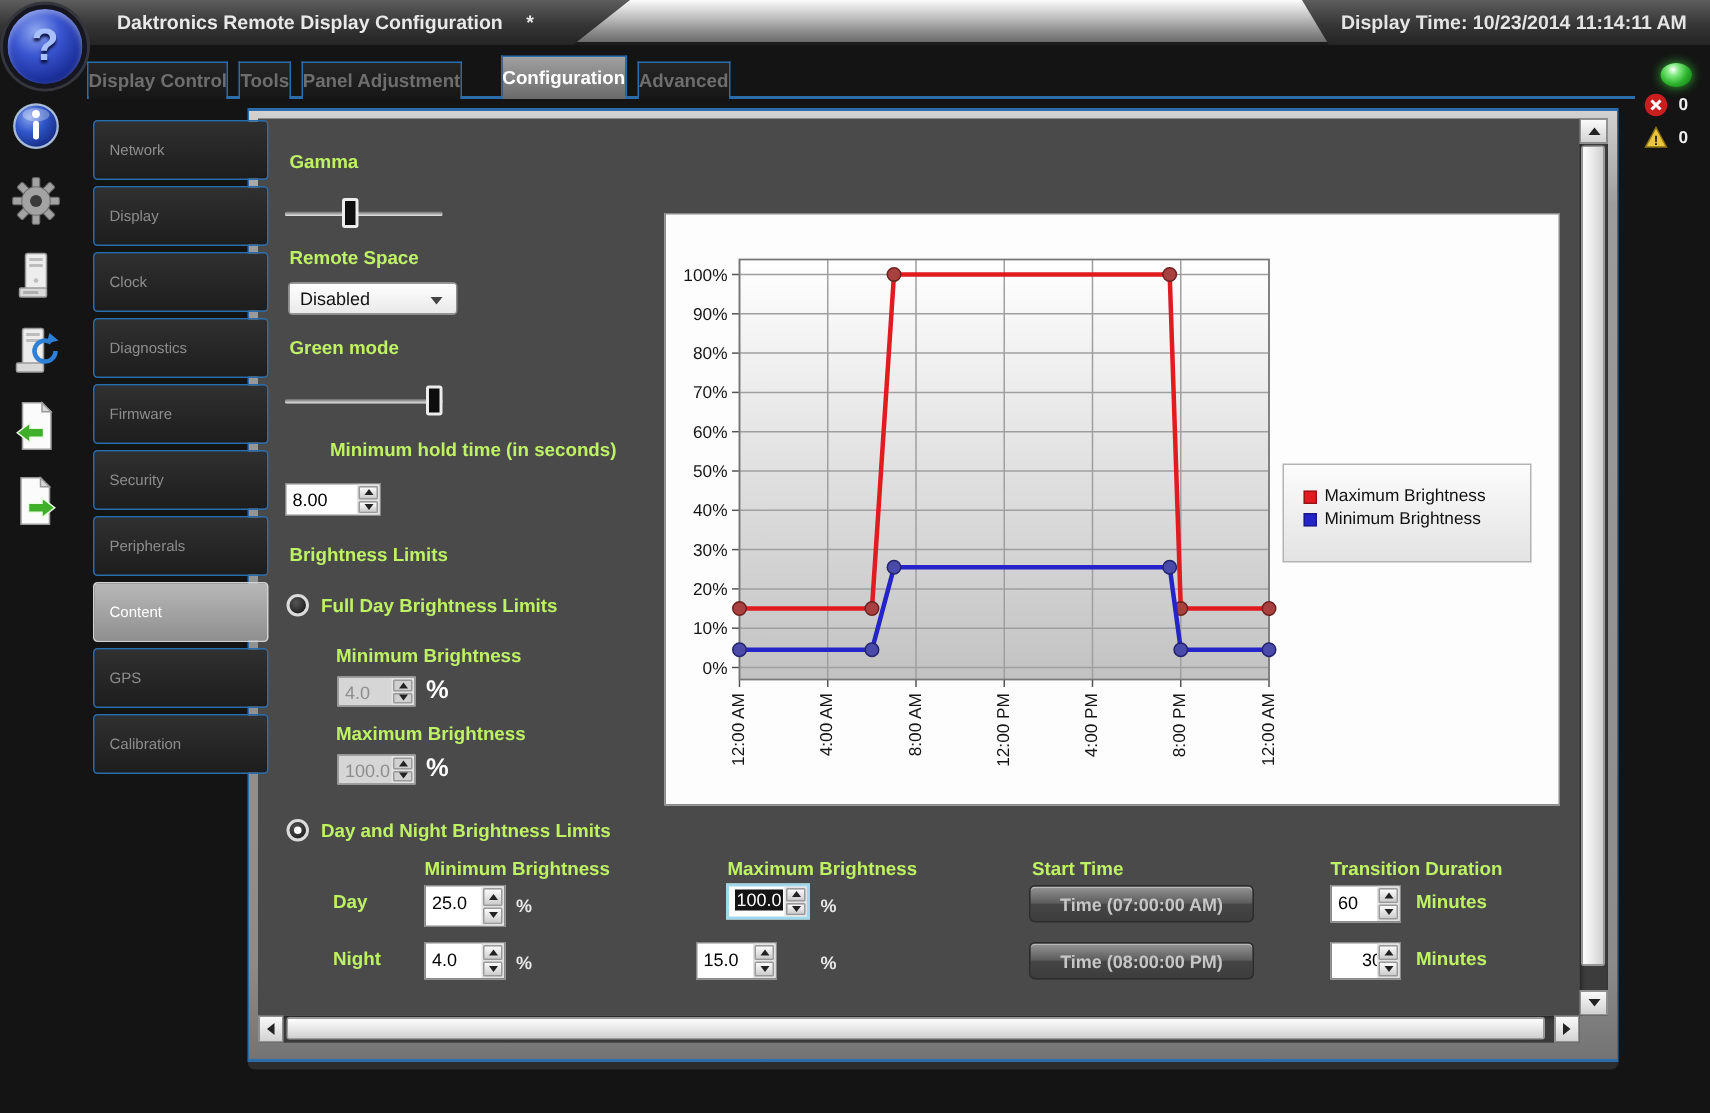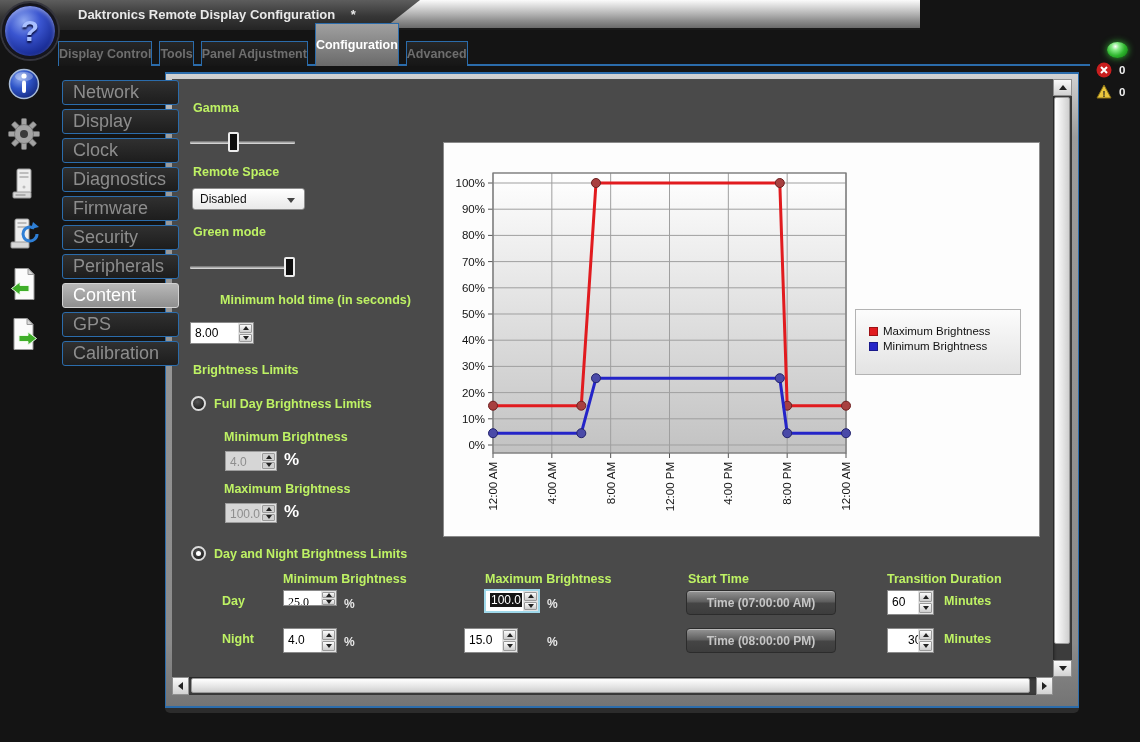--- a/index.html
+++ b/index.html
@@ -28,40 +28,40 @@
     display:flex; align-items:center; justify-content:center; z-index:30; cursor:pointer; }
   .logo span { color:#a9c0ff; font-size:30px; font-weight:bold; text-shadow:0 2px 2px #0a1040; }
 
   
   .tabstrip-line { position:absolute; left:58px; top:64px; width:1032px; height:2px; background:#2b6cab; z-index:1; }
   .tabs { position:absolute; left:58px; top:40px; height:26px; display:flex; gap:7px; align-items:flex-end; z-index:2; }
   .tab { height:25px; padding:0 0; display:flex; align-items:center;
     background:linear-gradient(180deg,#262626,#161616);
     border:1px solid #2b6cab; border-bottom:none;
     color:#6e6e6e; font-size:12.5px; font-weight:600; cursor:pointer; }
-  .tab.active { height:43px; background:linear-gradient(180deg,#a0a0a0,#6a6a6a); color:#ffffff; }
+  .tab.active { height:29px; background:linear-gradient(180deg,#a0a0a0,#6a6a6a); color:#ffffff;margin-left:19px; }
 
   
   .led { position:absolute; left:1107px; top:42px; width:21px; height:16px; border-radius:50%;
     background:radial-gradient(circle at 40% 28%, #ffffff 0%, #86ec86 22%, #2eb52e 55%, #0b6d0b 100%);
     box-shadow:0 0 7px rgba(60,220,60,.8); }
   .badge-row { position:absolute; display:flex; align-items:center; gap:7px; color:#f0f0f0;
     font-size:11.5px; font-weight:bold; }
   .badge-row.err { left:1096px; top:62px; }
   .badge-row.warn { left:1096px; top:84px; }
 
   
   .iconstrip { position:absolute; left:6px; top:66px; width:40px; display:flex; flex-direction:column; gap:14px; }
   .tool-btn { width:36px; height:36px; display:flex; align-items:center; justify-content:center; cursor:pointer; }
 
   
   .side-btns { position:absolute; left:62px; top:80px; width:117px; z-index:5; }
-  .side-btn { width:117px; height:25px; margin-bottom:4px; display:flex; align-items:center;
+  .side-btn { width:117px; height:40px; margin-bottom:4px; display:flex; align-items:center;
     padding-left:10px; background:linear-gradient(180deg,#303030,#1d1d1d);
-    border:1px solid #2b6cab; border-radius:3px; color:#8d8d8d; font-size:18px; cursor:pointer; }
+    border:1px solid #2b6cab; border-radius:3px; color:#8d8d8d; font-size:10px; cursor:pointer; }
   .side-btn.selected { background:linear-gradient(180deg,#b8b8b8,#8f8f8f); color:#ffffff;
     border-color:#d2d2d2; font-weight:400; }
 
   
   .frame { position:absolute; left:165px; top:72px; width:914px; height:636px;
     background:linear-gradient(180deg,#d2d2d2,#9c9c9c 10%,#8b8b8b 90%,#747474);
     border:2px solid #2b6cab; border-left-width:1px; border-right-width:1px; }
   .frame-bottom-strip { position:absolute; left:165px; top:708px; width:914px; height:5px;
     background:#2c2c2c; border-radius:0 0 5px 5px; }
   .content-bg { position:absolute; left:172px; top:79px; width:882px; height:598px; background:#4a4a4a; }
@@ -137,20 +137,23 @@
 </head>
 <body>
 
 <div class="screen">
 
   <div class="tb-silver"></div>
   <div class="tb-left">
     <span>Daktronics Remote Display Configuration</span>
     <span class="star">*</span>
   </div>
+  <div class="tb-right">
+    <span>Display Time: 10/23/2014 11:14:11 AM</span>
+  </div>
   <div class="logo">
     <span>?</span>
   </div>
 
   <div class="tabstrip-line"></div>
   <div class="tabs">
     <div class="tab">Display Control</div>
     <div class="tab">Tools</div>
     <div class="tab">Panel Adjustment</div>
     <div class="tab active">Configuration</div>
@@ -320,21 +323,21 @@
 
   <div class="radio selected" style="left:191px; top:546px;"></div>
   <div class="lbl" style="left:214px; top:547px;">Day and Night Brightness Limits</div>
 
   <div class="lbl" style="left:283px; top:572px;">Minimum Brightness</div>
   <div class="lbl" style="left:485px; top:572px;">Maximum Brightness</div>
   <div class="lbl" style="left:688px; top:572px;">Start Time</div>
   <div class="lbl" style="left:887px; top:572px;text-align:right;">Transition Duration</div>
 
   <div class="lbl" style="left:222px; top:594px;">Day</div>
-  <div class="spinner" style="left:283px; top:590px; width:54px; height:16px;font-family:Liberation Serif, serif;">
+  <div class="spinner" style="left:283px; top:590px; width:54px; height:28px;">
     <div class="spin-val" style="padding-top:4px;">25.0</div>
     <div class="spin-btns">
         <div class="spin-btn">
           <span class="arr up"></span>
         </div>
         <div class="spin-btn">
           <span class="arr down"></span>
         </div>
       </div>
   </div>

